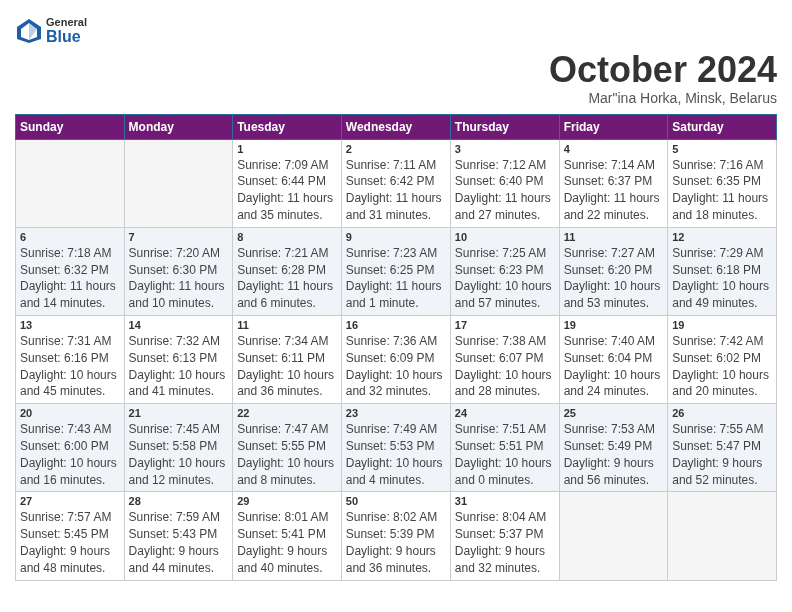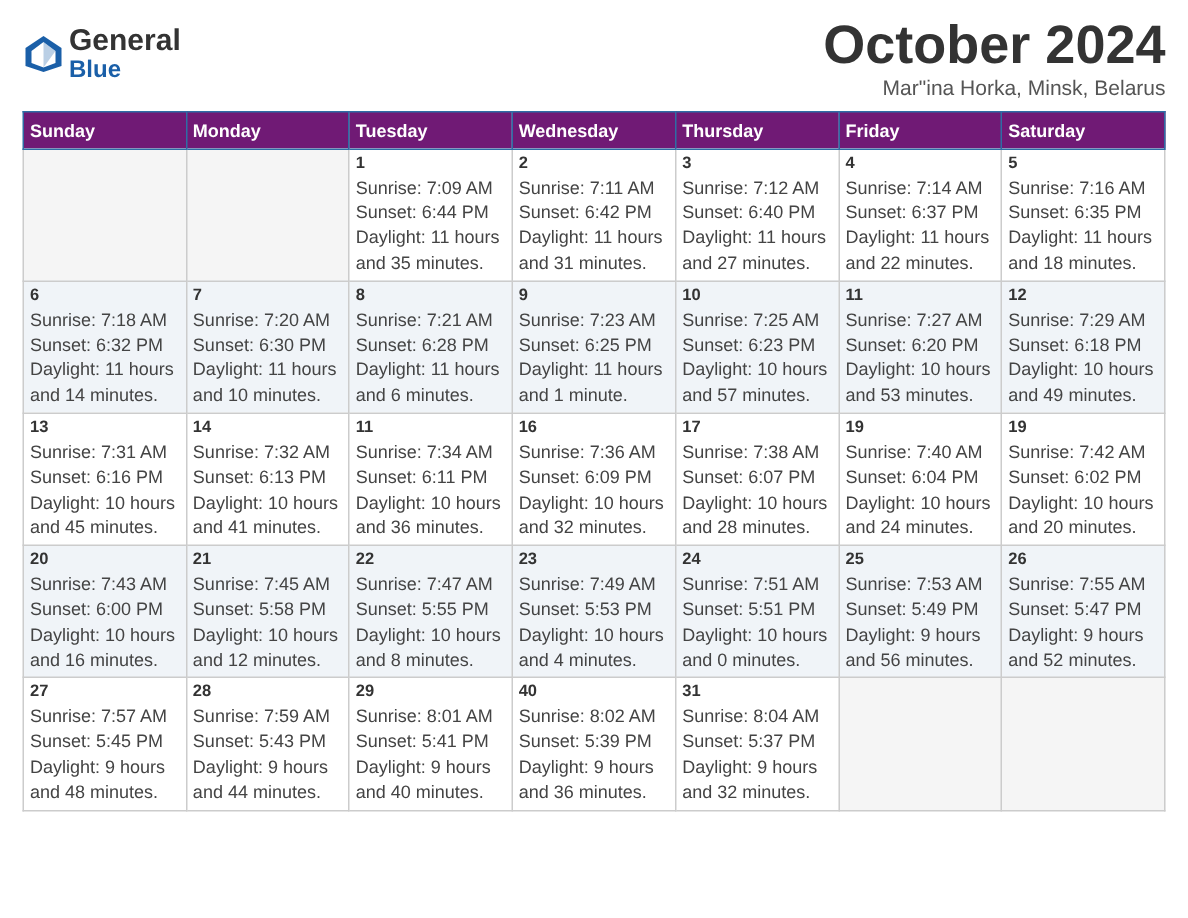--- a/index.html
+++ b/index.html
@@ -26,21 +26,21 @@
       display: flex;
       align-items: center;
       margin-top: 6px;
     }
     .logo-text {
       display: flex;
       flex-direction: column;
       line-height: 1.1;
     }
     .logo-general {
-      font-size: 20px;
+      font-size: 11px;
       font-weight: bold;
       color: #333;
     }
     .logo-blue {
       font-size: 16px;
       font-weight: bold;
       color: #1a5fa8;
     }
     .logo-icon {
       width: 28px;
@@ -48,20 +48,21 @@
       margin-right: 3px;
     }
     .title-block {
       text-align: right;
     }
     .month-title {
       font-size: 36px;
       font-weight: bold;
       color: #333;
       line-height: 1.1;
+      margin-top: 40px;
     }
     .subtitle {
       font-size: 14px;
       color: #555;
     }
     .calendar {
       width: 100%;
       border-collapse: collapse;
     }
     .calendar th {
@@ -260,21 +261,21 @@
           </td>
           <td>
             <span class="day-num">28</span>
             <div class="day-detail">Sunrise: 7:59 AM<br>Sunset: 5:43 PM<br>Daylight: 9 hours<br>and 44 minutes.</div>
           </td>
           <td>
             <span class="day-num">29</span>
             <div class="day-detail">Sunrise: 8:01 AM<br>Sunset: 5:41 PM<br>Daylight: 9 hours<br>and 40 minutes.</div>
           </td>
           <td>
-            <span class="day-num">40</span>
+            <span class="day-num">50</span>
             <div class="day-detail">Sunrise: 8:02 AM<br>Sunset: 5:39 PM<br>Daylight: 9 hours<br>and 36 minutes.</div>
           </td>
           <td>
             <span class="day-num">31</span>
             <div class="day-detail">Sunrise: 8:04 AM<br>Sunset: 5:37 PM<br>Daylight: 9 hours<br>and 32 minutes.</div>
           </td>
           <td class="empty"></td>
           <td class="empty"></td>
         </tr>
       </tbody>

